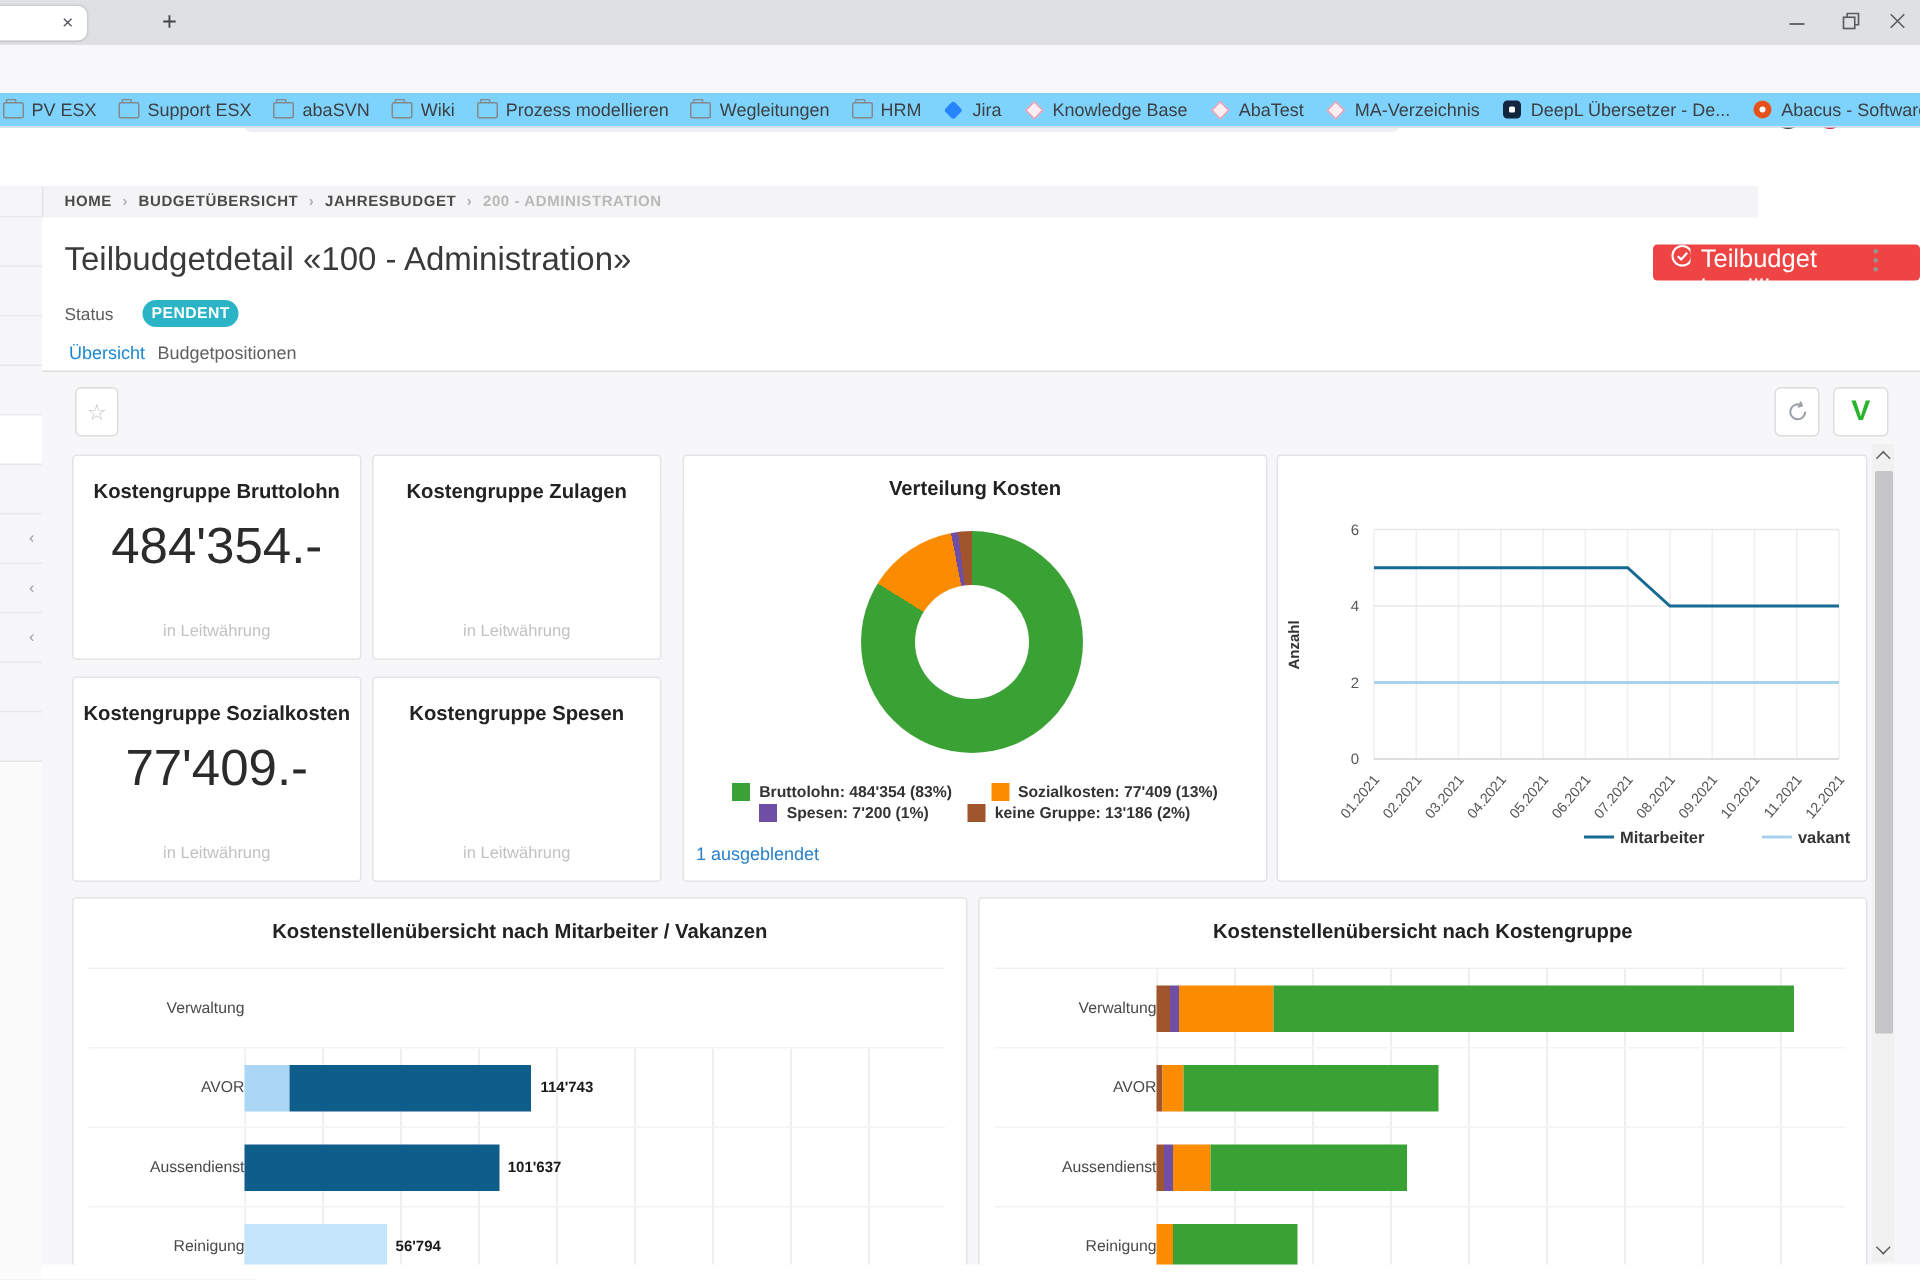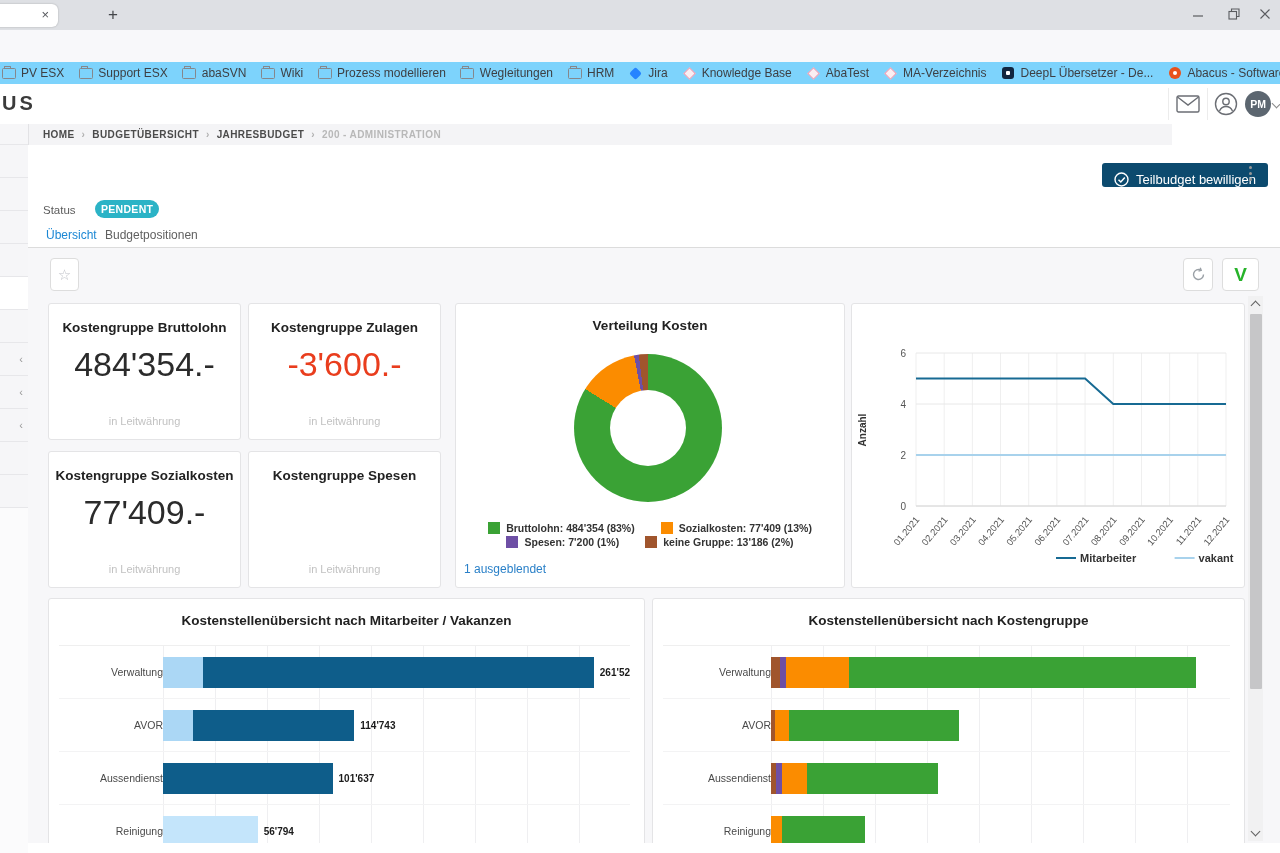--- a/index.html
+++ b/index.html
@@ -47,21 +47,21 @@
   .bc-sep{color:#b0b0b0;margin:0 7px;font-size:10px;}
   
   #sidebar{left:0;top:124px;width:28px;height:729px;background:#fbfbfc;border-right:1px solid #e2e2e5;}
   .sb-row{height:33px;border-bottom:1px solid #e7e7ea;background:#f6f6f8;display:flex;align-items:center;justify-content:flex-end;padding-right:5px;box-sizing:border-box;}
   .sb-row:first-child{height:21px;}
   .sb-row.lit{background:#fff;}
   .sb-ch{color:#9a9a9a;font-size:11px;}
   
   #main{left:28px;top:145px;width:1252px;height:708px;background:#fff;}
   #pagetitle{left:15px;top:15px;font-size:22px;color:#3a3a3a;}
-  #approve-btn{left:1074px;top:18px;height:24px;background:#0c4a6e;border-radius:3px;color:#fff;font-size:13px;display:flex;align-items:flex-end;padding:0 12px;gap:7px;}
+  #approve-btn{left:1074px;top:18px;height:24px;background:#ef4444;border-radius:3px;color:#fff;font-size:17px;display:flex;align-items:flex-start;padding:0 12px;gap:7px;}
   #kebab{left:1221px;top:21px;width:4px;display:flex;flex-direction:column;gap:3px;}
   #kebab i{width:3px;height:3px;border-radius:50%;background:#969696;}
   #statuslabel{left:15px;top:59px;font-size:11.5px;color:#5c5c5c;}
   #statusbadge{left:67px;top:55px;background:#2bb3c6;color:#fff;font-size:10.5px;font-weight:bold;border-radius:9px;padding:3px 6px;letter-spacing:.3px;}
   .tab{top:83px;font-size:12px;padding-bottom:6px;}
   #tab-uebersicht{left:18px;color:#1b87d4;border-bottom:3px solid #1b87d4;}
   #tab-budgetpos{left:77px;color:#606060;}
   #tabdivider{left:0;top:102px;width:1252px;height:1px;background:#dcdcdc;}
   
   #dashboard{left:0;top:103px;width:1252px;height:595px;background:#f7f7f9;overflow:hidden;}
@@ -254,40 +254,20 @@
         <span class="bm-label">DeepL Übersetzer - De...</span>
       </div>
       <div class="bm-item">
         <span class="bm-ic">
           <span class="ic-abacus"></span>
         </span>
         <span class="bm-label">Abacus - Software Kiosk</span>
       </div>
     </div>
 
-  <div class="abs" id="appheader">
-    <div class="abs" id="logo">US</div>
-    <div class="abs hdr-div" style="left:1168px"></div>
-    <div class="abs hdr-btn" style="left:1169px">
-      <svg width="24" height="18">
-          <rect x="1" y="1" width="22" height="16" rx="1.5" fill="none" stroke="#6b6e74" stroke-width="1.4"></rect>
-          <path d="M1.5 2 L12 10 L22.5 2" fill="none" stroke="#6b6e74" stroke-width="1.4"></path>
-        </svg>
-    </div>
-    <div class="abs hdr-div" style="left:1207px"></div>
-    <div class="abs hdr-btn" style="left:1207px">
-      <svg width="24" height="24">
-          <circle cx="12" cy="12" r="10.5" fill="none" stroke="#6b6e74" stroke-width="1.4"></circle>
-          <circle cx="12" cy="9.5" r="3.2" fill="none" stroke="#6b6e74" stroke-width="1.4"></circle>
-          <path d="M5.5 19 C7 15.5 10 14.5 12 14.5 C14 14.5 17 15.5 18.5 19" fill="none" stroke="#6b6e74" stroke-width="1.4"></path>
-        </svg>
-    </div>
-    <div class="abs" id="avatar">PM</div>
-    <div class="abs" id="avatar-chev"></div>
-  </div>
 
   <div class="abs" id="breadcrumbbar">
     <div id="breadcrumb">
         <span class="bc-item">HOME</span>
         <span class="bc-sep">›</span>
         <span class="bc-item">BUDGETÜBERSICHT</span>
         <span class="bc-sep">›</span>
         <span class="bc-item">JAHRESBUDGET</span>
         <span class="bc-sep">›</span>
         <span class="bc-item muted">200 - ADMINISTRATION</span>
@@ -309,20 +289,21 @@
         <span class="sb-ch">‹</span>
       </div>
       <div class="sb-row">
         <span class="sb-ch">‹</span>
       </div>
       <div class="sb-row"></div>
       <div class="sb-row"></div>
     </div>
 
   <div class="abs" id="main">
+    <div class="abs" id="pagetitle">Teilbudgetdetail «100 - Administration»</div>
     <div class="abs" id="approve-btn">
       <svg width="15" height="15">
           <circle cx="7.5" cy="7.5" r="6.5" fill="none" stroke="#fff" stroke-width="1.4"></circle>
           <path d="M4.5 7.8 L6.8 10 L10.8 5.5" fill="none" stroke="#fff" stroke-width="1.5"></path>
         </svg>
       <span>Teilbudget bewilligen</span>
     </div>
     <div class="abs" id="kebab">
         <i></i>
         <i></i>
@@ -416,27 +397,20 @@
               <line x1="322.6" y1="224" x2="342.6" y2="224" stroke="#a8d2ec" stroke-width="2"></line>
               <text x="346.6" y="228" font-size="11" font-weight="bold" fill="#333">vakant</text>
             </svg></div>
       </div>
 
       <div class="card" id="bar-card-l">
         <div class="cardtitle">Kostenstellenübersicht nach Mitarbeiter / Vakanzen</div>
         <div class="bars" id="bars-l">
             <div class="bar-row">
               <div class="bar-cat" style="width: 104px;">Verwaltung</div>
-              <div class="bar-plot">
-                <div class="bar-stack" style="width: 93.3929%;">
-                  <div class="bar-seg" style="flex-grow: 24200; background: rgb(171, 215, 245);"></div>
-                  <div class="bar-seg" style="flex-grow: 237300; background: rgb(14, 93, 138);"></div>
-                </div>
-                <span class="bar-val">261'52</span>
-              </div>
             </div>
             <div class="bar-row">
               <div class="bar-cat" style="width: 104px;">AVOR</div>
               <div class="bar-plot">
                 <div class="bar-stack" style="width: 40.9643%;">
                   <div class="bar-seg" style="flex-grow: 18100; background: rgb(171, 215, 245);"></div>
                   <div class="bar-seg" style="flex-grow: 96600; background: rgb(14, 93, 138);"></div>
                 </div>
                 <span class="bar-val">114'743</span>
               </div>
@@ -518,21 +492,20 @@
             <div class="sc-chev"></div>
           </div>
       </div>
     <div class="card kpi kpi0">
           <div class="kpi-title">Kostengruppe Bruttolohn</div>
           <div class="kpi-value">484'354.-</div>
           <div class="kpi-caption">in Leitwährung</div>
         </div>
         <div class="card kpi kpi1">
           <div class="kpi-title">Kostengruppe Zulagen</div>
-          <div class="kpi-value neg">-3'600.-</div>
           <div class="kpi-caption">in Leitwährung</div>
         </div>
         <div class="card kpi kpi2">
           <div class="kpi-title">Kostengruppe Sozialkosten</div>
           <div class="kpi-value">77'409.-</div>
           <div class="kpi-caption">in Leitwährung</div>
         </div>
         <div class="card kpi kpi3">
           <div class="kpi-title">Kostengruppe Spesen</div>
           <div class="kpi-caption">in Leitwährung</div>

